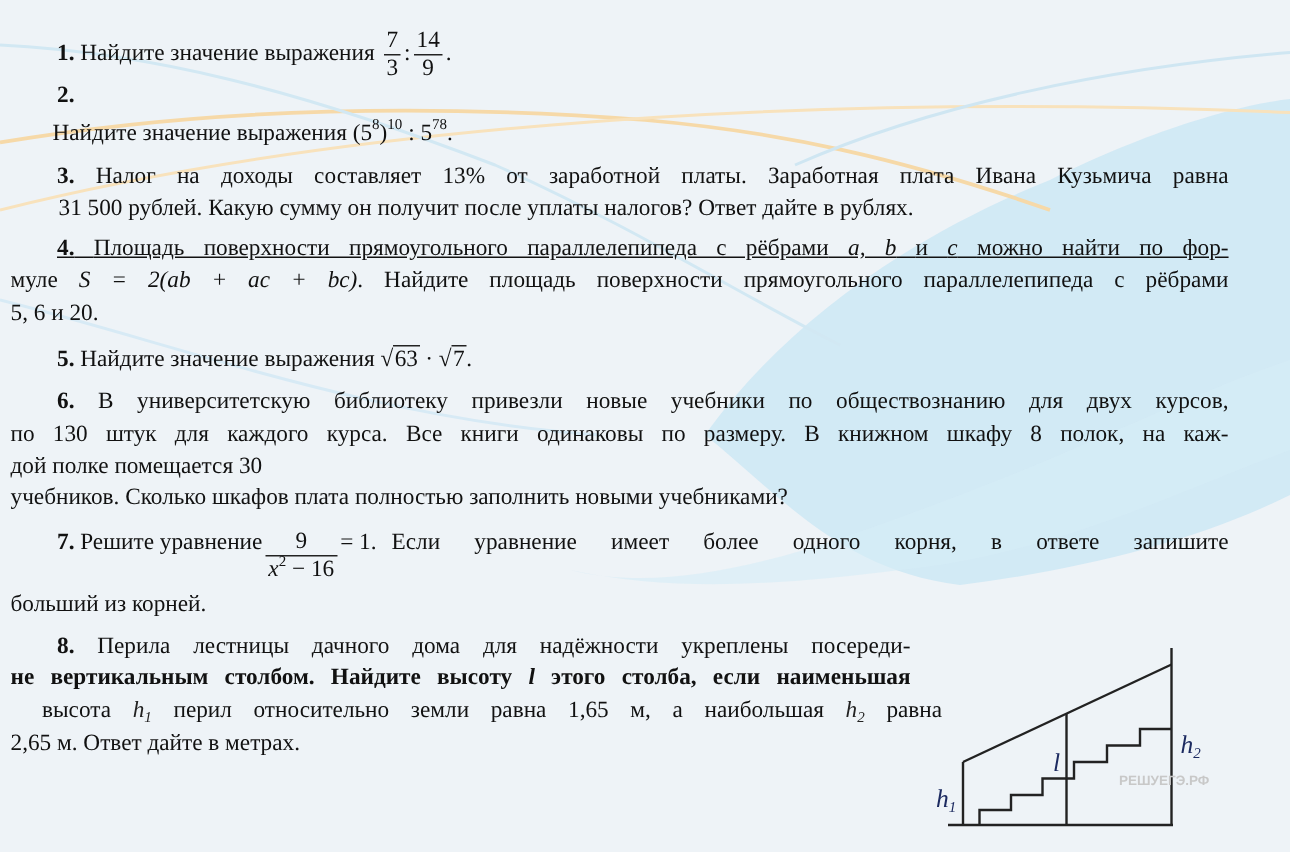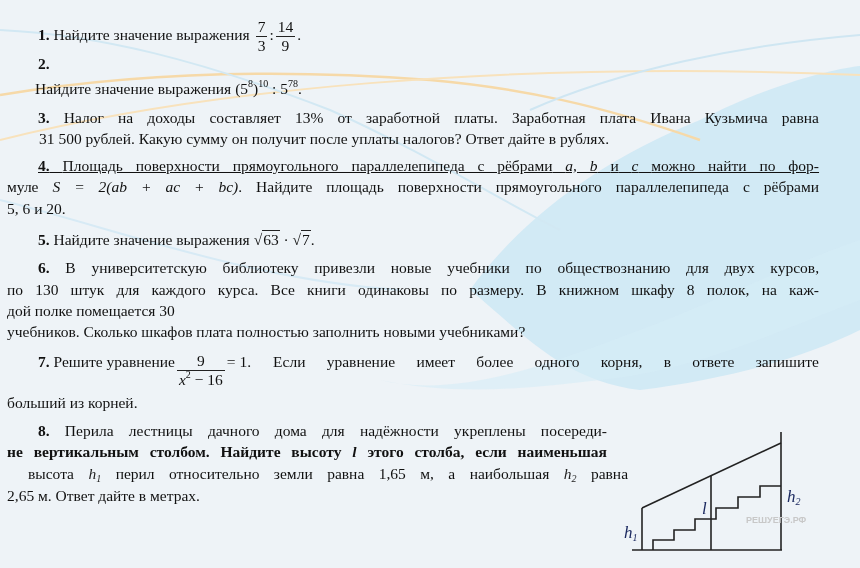--- a/index.html
+++ b/index.html
@@ -103,21 +103,21 @@
     <span>учебников. Сколько шкафов плата полностью заполнить новыми учебниками?</span>
   </div>
 
   <div class="line" style="left:38px; top:352px; width:781px; display:flex; align-items:flex-start; justify-content:space-between;">
     <span><span class="num">7.</span> <span>Решите уравнение</span></span>
     <span class="frac">
         <span class="n">9</span>
         <span class="d"><span class="mi">x</span><sup>2</sup><span> − 16</span></span>
       </span>
     <span> = 1.</span>
-    <span style="flex:1; text-align:justify; text-align-last:justify; margin-left:22px;">Если уравнение имеет более одного корня, в ответе запишите</span>
+    <span style="flex:1; text-align:justify; text-align-last:justify; margin-left:10px;">Если уравнение имеет более одного корня, в ответе запишите</span>
   </div>
   <div class="line" style="left:7px; top:393px;">
     <span>больший из корней.</span>
   </div>
 
   <div class="line just" style="left:7px; top:421px; width:600px;">
     <span class="num" style="margin-left:31px;">8.</span>
     <span>Перила лестницы дачного дома для надёжности укреплены посереди-</span>
   </div>
   <div class="line just" style="left:7px; top:442px; width:600px;font-weight:bold;">

